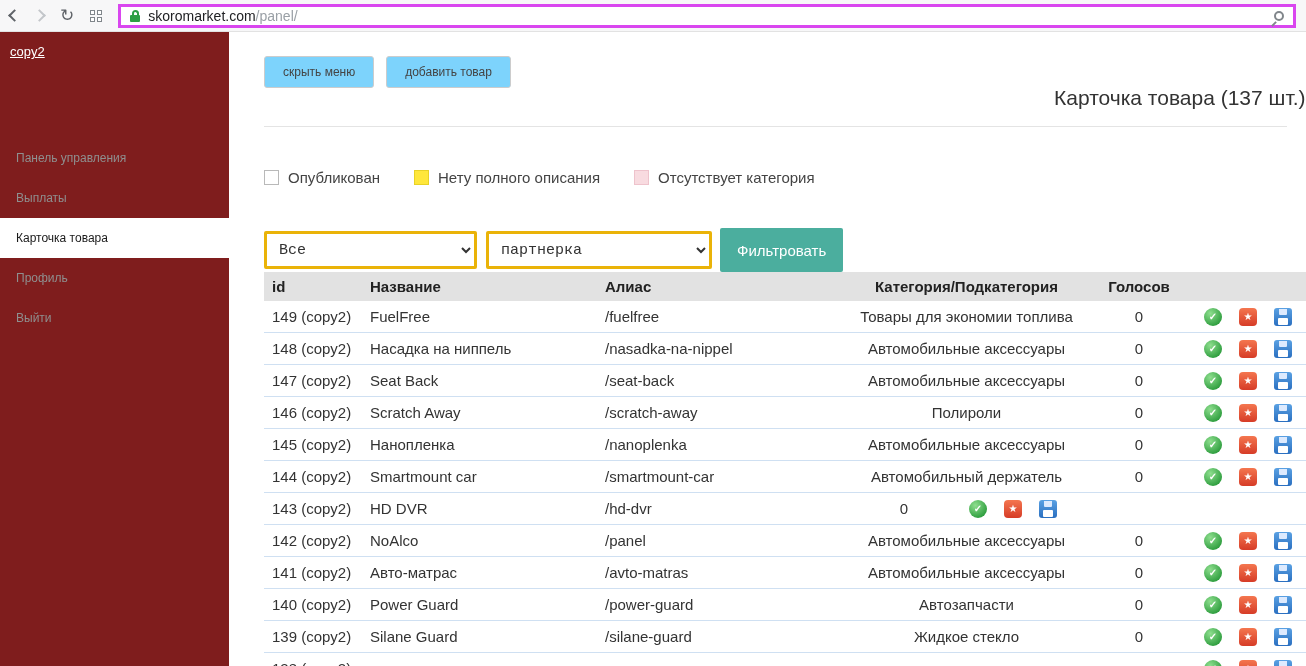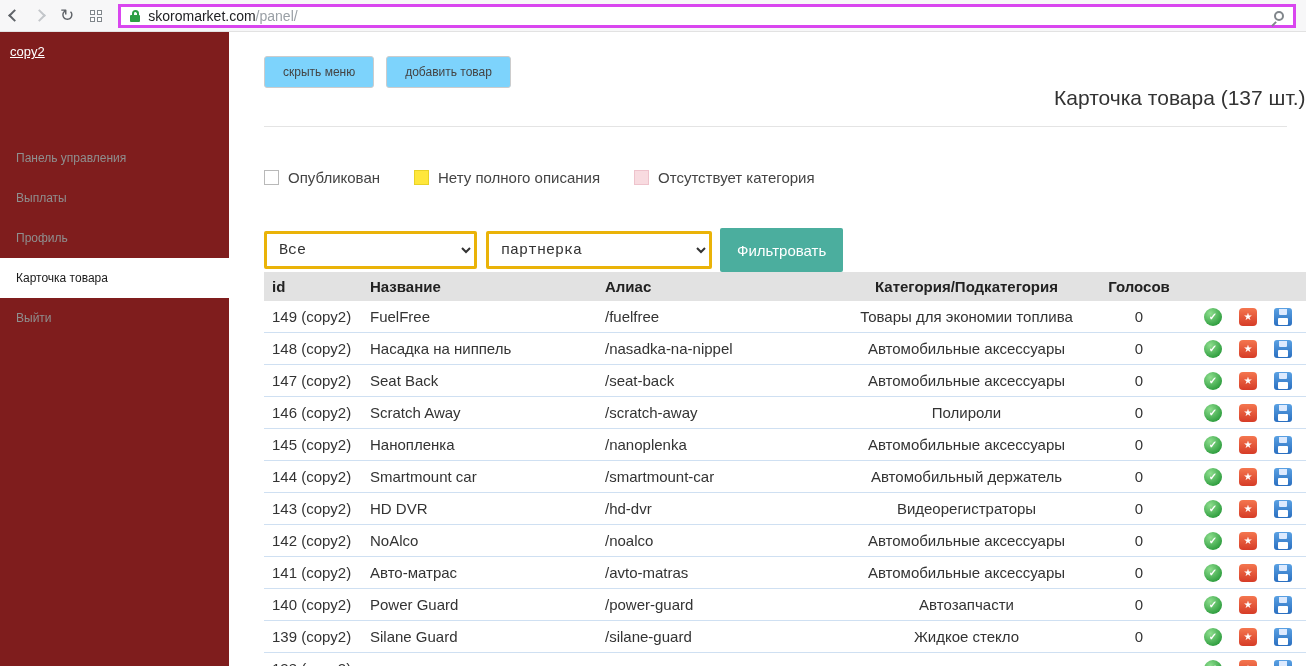--- a/index.html
+++ b/index.html
@@ -116,22 +116,22 @@
 
 <div class="layout">
 
   <div class="sidebar">
     <div class="brand">
       <a>copy2</a>
     </div>
     <nav class="side-menu">
       <div class="side-item">Панель управления</div>
       <div class="side-item">Выплаты</div>
+      <div class="side-item active">Карточка товара</div>
       <div class="side-item">Профиль</div>
-      <div class="side-item active">Карточка товара</div>
       <div class="side-item">Выйти</div>
     </nav>
   </div>
 
   <div class="main">
     <h1 class="page-title">Карточка товара (137 шт.)</h1>
 
     <div class="toolbar">
       <button class="btn-plain">скрыть меню</button>
       <button class="btn-plain">добавить товар</button>
@@ -249,33 +249,32 @@
       <span class="icon-check">✓</span>
       <span class="icon-star">★</span>
       <span class="icon-save"></span>
     </div>
   </div>
 
   <div class="trow">
     <div class="c-id">143 (copy2)</div>
     <div class="c-name">HD DVR</div>
     <div class="c-alias">/hd-dvr</div>
-    <div class="c-cat">Видеорегистраторы</div>
     <div class="c-votes">0</div>
     <div class="c-actions">
       <span class="icon-check">✓</span>
       <span class="icon-star">★</span>
       <span class="icon-save"></span>
     </div>
   </div>
 
   <div class="trow">
     <div class="c-id">142 (copy2)</div>
     <div class="c-name">NoAlco</div>
-    <div class="c-alias">/noalco</div>
+    <div class="c-alias">/panel</div>
     <div class="c-cat">Автомобильные аксессуары</div>
     <div class="c-votes">0</div>
     <div class="c-actions">
       <span class="icon-check">✓</span>
       <span class="icon-star">★</span>
       <span class="icon-save"></span>
     </div>
   </div>
 
   <div class="trow">

